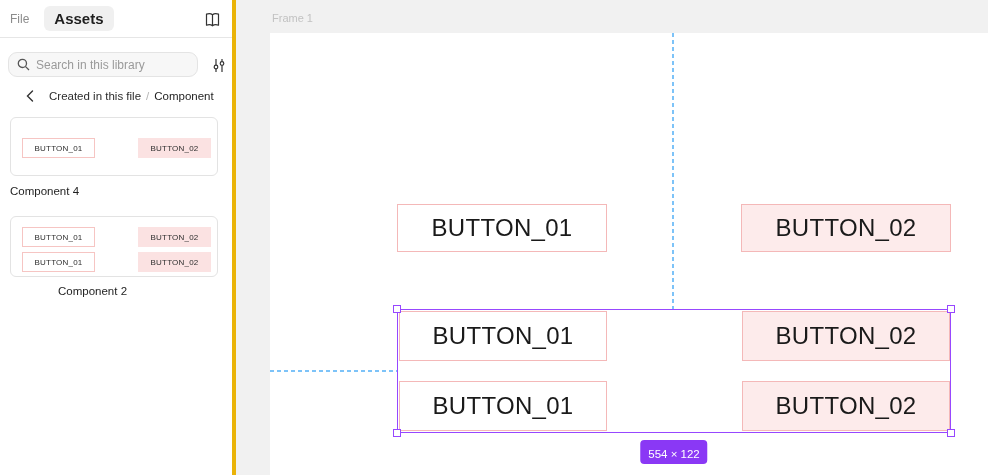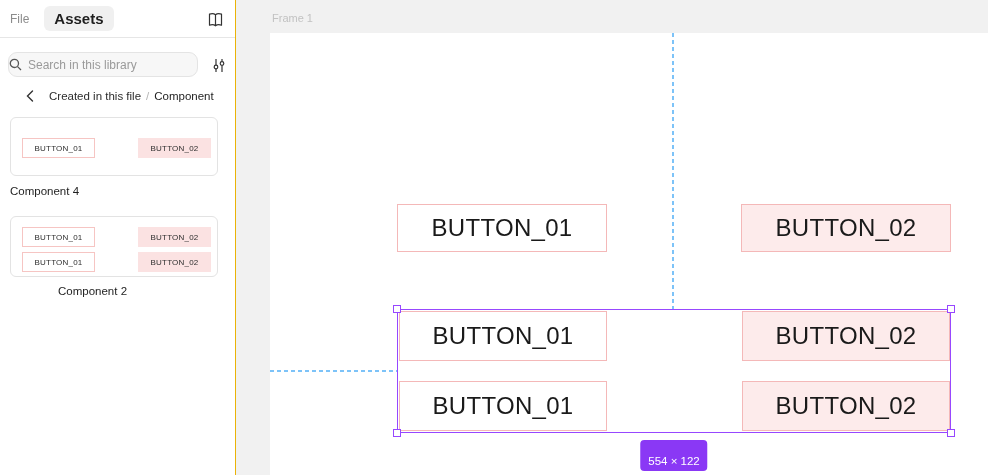--- a/index.html
+++ b/index.html
@@ -2,33 +2,33 @@
 <html><head>
 <meta charset="utf-8">
 <style>
   * { margin: 0; padding: 0; box-sizing: border-box; }
   html,body { width: 988px; height: 475px; }
   body { font-family: "Liberation Sans", "DejaVu Sans", sans-serif; overflow: hidden; }
   .app { position: relative; width: 988px; height: 475px; background: #ffffff; }
 
   
   .sidebar { position: absolute; left: 0; top: 0; width: 236px; height: 475px;
-             background: #ffffff; border-right: 1px solid #eab308; }
+             background: #ffffff; border-right: 4px solid #eab308; }
   .tabbar { position: absolute; left: 0; top: 0; width: 100%; height: 38px;
             border-bottom: 1px solid #e6e6e6; display: flex; align-items: center; }
   .tab-file { margin-left: 10px; font-size: 12px; color: #8c8c8c; cursor: default; }
   .tab-assets { margin-left: 15px; font-size: 15px; font-weight: bold; color: #1e1e1e;
                 background: #f0f0f0; border-radius: 6px; padding: 4px 10px; }
   .book-btn { position: absolute; right: 9px; top: 9px; width: 22px; height: 22px;
               display: flex; align-items: center; justify-content: center; }
 
   .search-row { position: absolute; left: 8px; top: 52px; width: 220px; height: 25px; }
   .search-box { position: absolute; left: 0; top: 0; width: 190px; height: 25px;
                 background: #f7f7f7; border: 1px solid #e4e4e4; border-radius: 9px;
-                display: flex; align-items: center; gap: 6px; }
+                display: flex; align-items: center; padding-left: 8px; gap: 6px; }
   .search-box .ph { font-size: 12px; color: #9a9a9a; white-space: nowrap; }
   .filter-btn { position: absolute; right: 0; top: 4px; width: 18px; height: 18px;
                 display: flex; align-items: center; justify-content: center; }
 
   .breadcrumb { position: absolute; left: 16px; top: 88px; width: 100%; height: 16px;
                 display: flex; align-items: center; font-size: 11.5px; }
   .crumb-back { margin-left: 10px; width: 14px; height: 14px; display: flex; align-items: center; }
   .crumb-parent { margin-left: 9px; color: #2c2c2c; }
   .crumb-sep { margin: 0 5px; color: #b3b3b3; }
   .crumb-current { color: #1e1e1e; }
@@ -76,21 +76,21 @@
 
   .handle { position: absolute; width: 8px; height: 8px; background: #ffffff;
             border: 1.5px solid #9747ff; }
   .h-tl { left: 157px; top: 305px; }
   .h-tr { left: 711px; top: 305px; }
   .h-bl { left: 157px; top: 429px; }
   .h-br { left: 711px; top: 429px; }
 
   .size-badge { position: absolute; left: 438px; top: 440px; transform: translateX(-50%);
                 background: #8a38f5; color: #ffffff; font-size: 11.5px;
-                padding: 15px 8px 4px 8px; border-radius: 4px; white-space: nowrap; }
+                padding: 8px 8px 4px 8px; border-radius: 4px; white-space: nowrap; }
 
   svg { display: block; }
 </style>
 </head>
 <body>
 
 <div class="app">
 
   <div class="sidebar">
 

